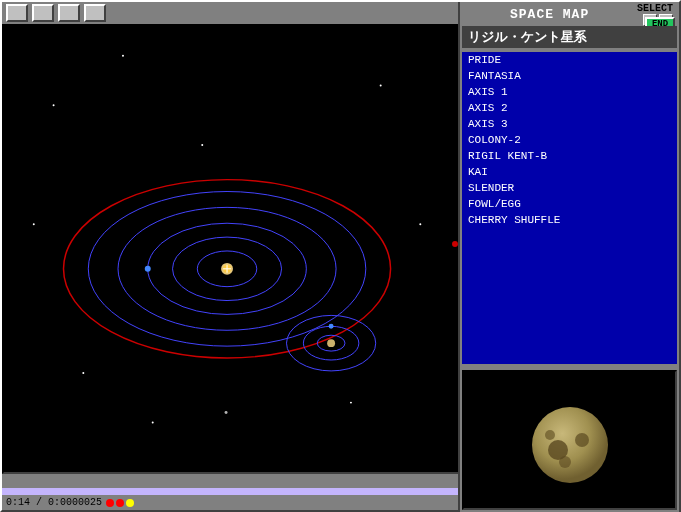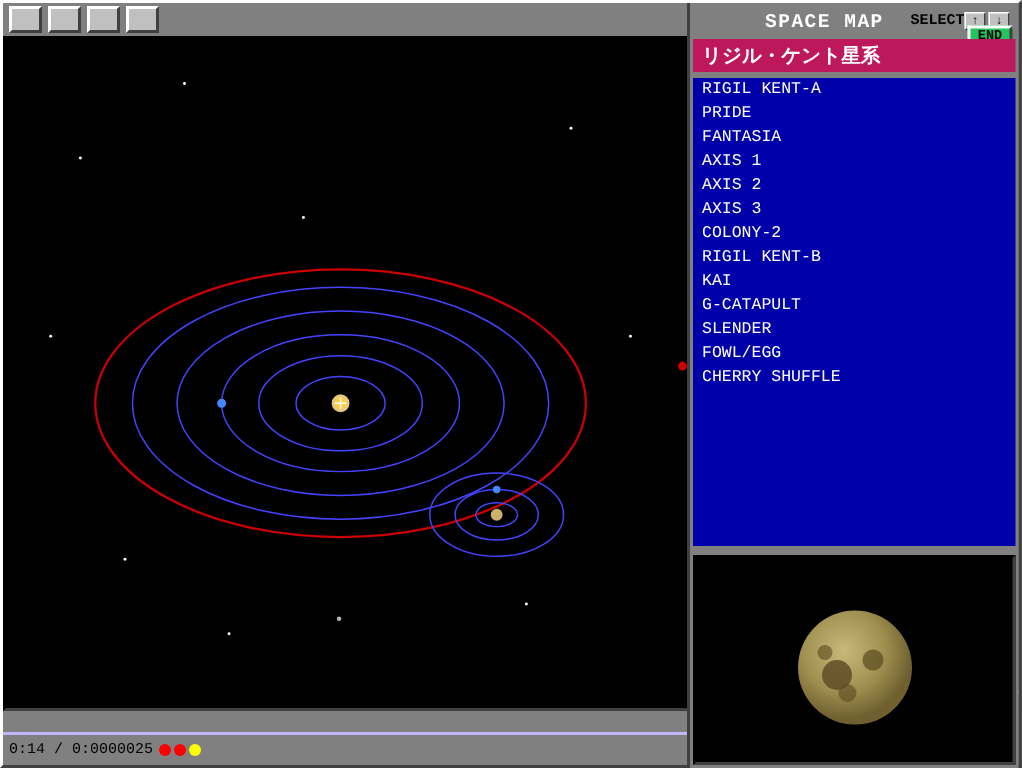--- a/index.html
+++ b/index.html
@@ -91,21 +91,21 @@
     .space-map-label {
       color: #ffffff;
       font-size: 13px;
       font-weight: bold;
       letter-spacing: 1px;
       margin-left: 44px;
     }
 
     .select-area {
       display: flex;
-      flex-direction: row;
+      flex-direction: column;
       align-items: flex-end;
     }
 
     .select-label {
       color: #000;
       font-size: 10px;
       font-weight: bold;
     }
 
     .nav-buttons {
@@ -127,21 +127,21 @@
       cursor: pointer;
     }
 
     
     .system-name-bar {
       position: absolute;
       top: 24px;
       left: 2px;
       right: 2px;
       height: 22px;
-      background: #be185d;
+      background: #404040;
       display: flex;
       align-items: center;
       padding: 4px 6px;
     }
 
     .system-name {
       color: #fff;
       font-size: 13px;
       font-weight: bold;
     }
@@ -198,21 +198,21 @@
       position: absolute;
       bottom: 0;
       left: 0;
       width: 460px;
       height: 22px;
       background: #808080;
       display: flex;
       align-items: center;
       padding: 0 4px;
       gap: 4px;
-      border-top: 2px solid #c4b5fd;
+      border-top: 7px solid #c4b5fd;
     }
 
     .status-text {
       color: #000;
       font-size: 10px;
     }
 
     .status-indicators {
       display: flex;
       gap: 2px;
@@ -362,30 +362,28 @@
       </div>
     </div>
 
     <div class="end-btn">END</div>
 
     <div class="system-name-bar">
       <span class="system-name">リジル・ケント星系</span>
     </div>
 
     <div class="location-list" id="location-list">
-    <div class="list-item">RIGIL KENT-A</div>
         <div class="list-item">PRIDE</div>
         <div class="list-item">FANTASIA</div>
         <div class="list-item">AXIS 1</div>
         <div class="list-item">AXIS 2</div>
         <div class="list-item">AXIS 3</div>
         <div class="list-item">COLONY-2</div>
         <div class="list-item">RIGIL KENT-B</div>
         <div class="list-item">KAI</div>
-        <div class="list-item">G-CATAPULT</div>
         <div class="list-item">SLENDER</div>
         <div class="list-item">FOWL/EGG</div>
         <div class="list-item">CHERRY SHUFFLE</div>
       </div>
 
     <div class="planet-preview">
       <svg class="planet-svg" viewBox="0 0 100 100">
         <defs>
           <radialGradient id="planetGrad" cx="40%" cy="35%" r="60%">
             <stop offset="0%" style="stop-color:#c8b87a;stop-opacity:1"></stop>

